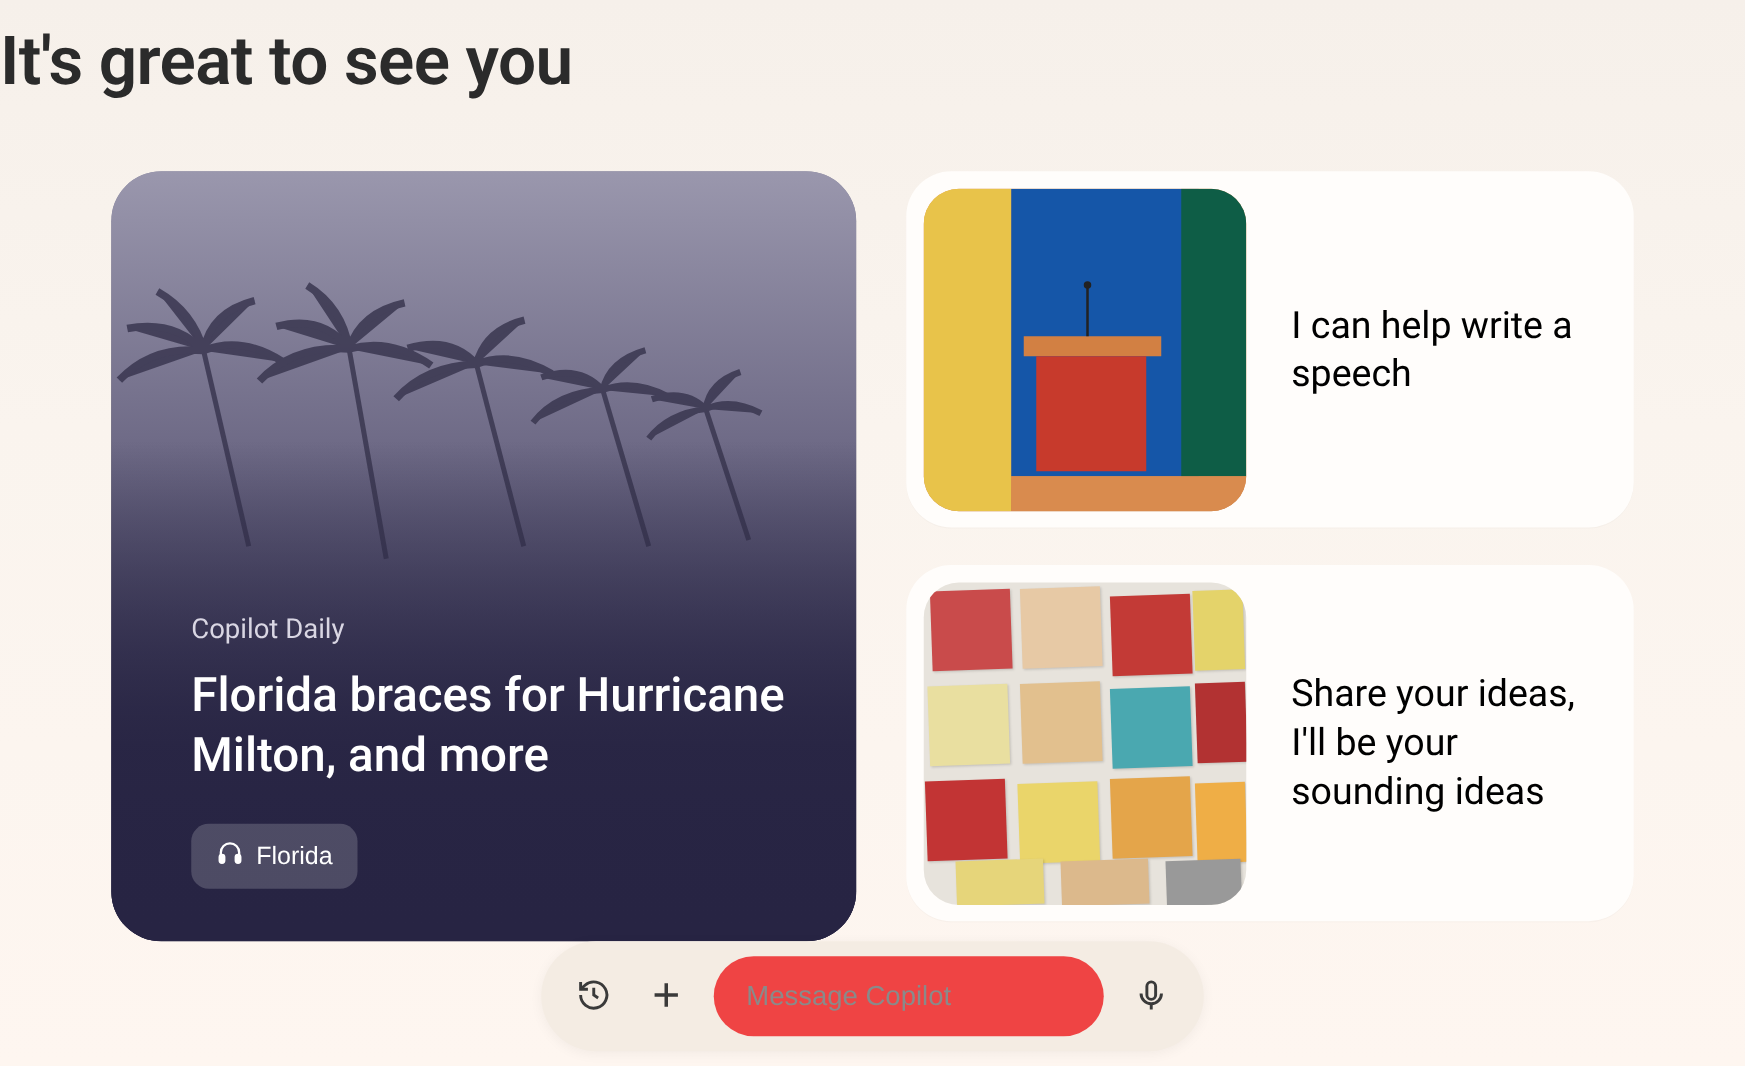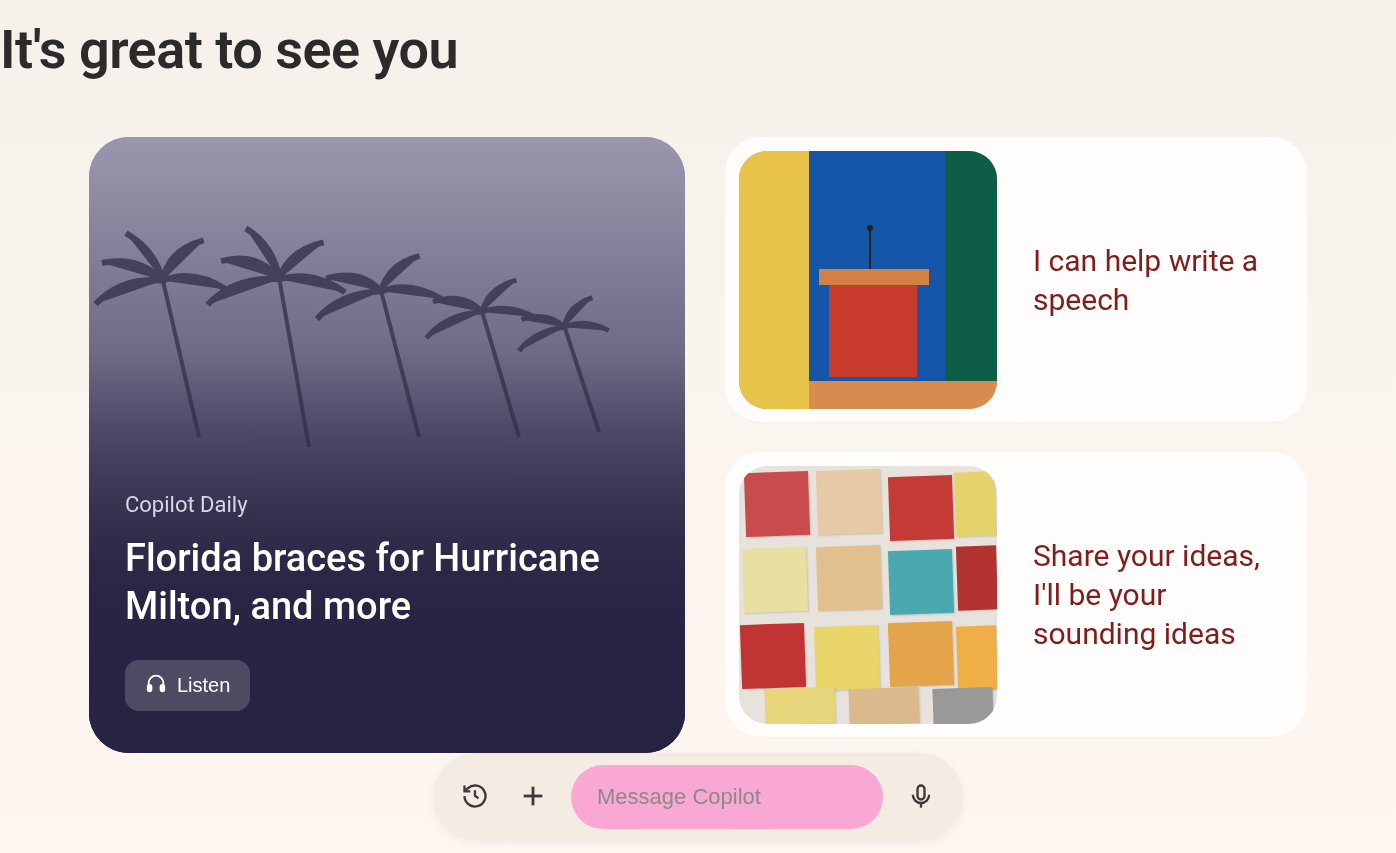--- a/index.html
+++ b/index.html
@@ -39,21 +39,21 @@
   }
   .hero-sky {
     position: absolute; inset: 0;
   }
   .hero-overlay {
     position: absolute; inset: 0;
     background: linear-gradient(180deg, rgba(50,48,72,0) 35%, rgba(39,36,67,0.9) 75%, #272443 100%);
   }
   .hero-content {
     position: absolute;
-    left: 36px; right: 48px; bottom: 42px;
+    left: 64px; right: 48px; bottom: 42px;
   }
   .hero-eyebrow {
     font-size: 22px;
     color: #d9d6e3;
     margin-bottom: 18px;
   }
   .hero-headline {
     font-size: 38px;
     line-height: 1.25;
     font-weight: 500;
@@ -97,21 +97,21 @@
     width: 258px;
     height: 258px;
     border-radius: 28px;
     flex-shrink: 0;
     position: relative;
     overflow: hidden;
   }
   .suggest-text {
     font-size: 30px;
     line-height: 1.3;
-    color: #7f1d1d;
+    color: #000000;
   }
 
   
   .thumb-podium { background: linear-gradient(180deg,#e0995d 85%,#c77a3f 100%); }
   .thumb-podium .p-col-l { position:absolute; left:0; top:0; width:70px; height:100%; background:#e8c34a; }
   .thumb-podium .p-wall  { position:absolute; left:70px; top:0; width:150px; height:230px; background:#1556a8; }
   .thumb-podium .p-col-r { position:absolute; right:0; top:0; width:52px; height:230px; background:#0e5d46; }
   .thumb-podium .p-stage { position:absolute; left:70px; bottom:0; right:0; height:28px; background:#d98b4e; }
   .thumb-podium .p-pod-top { position:absolute; left:80px; top:118px; width:110px; height:16px; background:#d28043; }
   .thumb-podium .p-pod-body{ position:absolute; left:90px; top:134px; width:88px; height:92px; background:#c73a2c; }
@@ -141,21 +141,21 @@
   .icon-btn {
     width: 40px; height: 40px;
     display: flex; align-items: center; justify-content: center;
     background: transparent; border: none; cursor: pointer;
     color: #3a3a3a;
   }
   .icon-btn svg { width: 28px; height: 28px; }
   .msg-input-wrap {
     flex: 1;
     height: 64px;
-    background: #f9a8d4;
+    background: #ef4444;
     border-radius: 36px;
     display: flex;
     align-items: center;
     padding: 0 26px;
   }
   .msg-input {
     border: none;
     outline: none;
     width: 100%;
     font-size: 22px;
@@ -212,21 +212,21 @@
       <div class="hero-eyebrow">Copilot Daily</div>
       <div class="hero-headline">Florida braces for Hurricane Milton, and more</div>
       <button class="listen-btn">
         <span>
           <svg viewBox="0 0 24 24" fill="none" stroke="currentColor" stroke-width="2">
             <path d="M4 14v-2a8 8 0 0 1 16 0v2"></path>
             <rect x="3" y="14" width="4" height="7" rx="2" fill="currentColor"></rect>
             <rect x="17" y="14" width="4" height="7" rx="2" fill="currentColor"></rect>
           </svg>
         </span>
-        <span>Listen</span>
+        <span>Florida</span>
       </button>
     </div>
   </div>
 
   <div class="suggest-col">
 
     <div class="suggest-card">
       <div class="suggest-thumb thumb-podium">
         <div class="p-col-l"></div>
         <div class="p-wall"></div>

